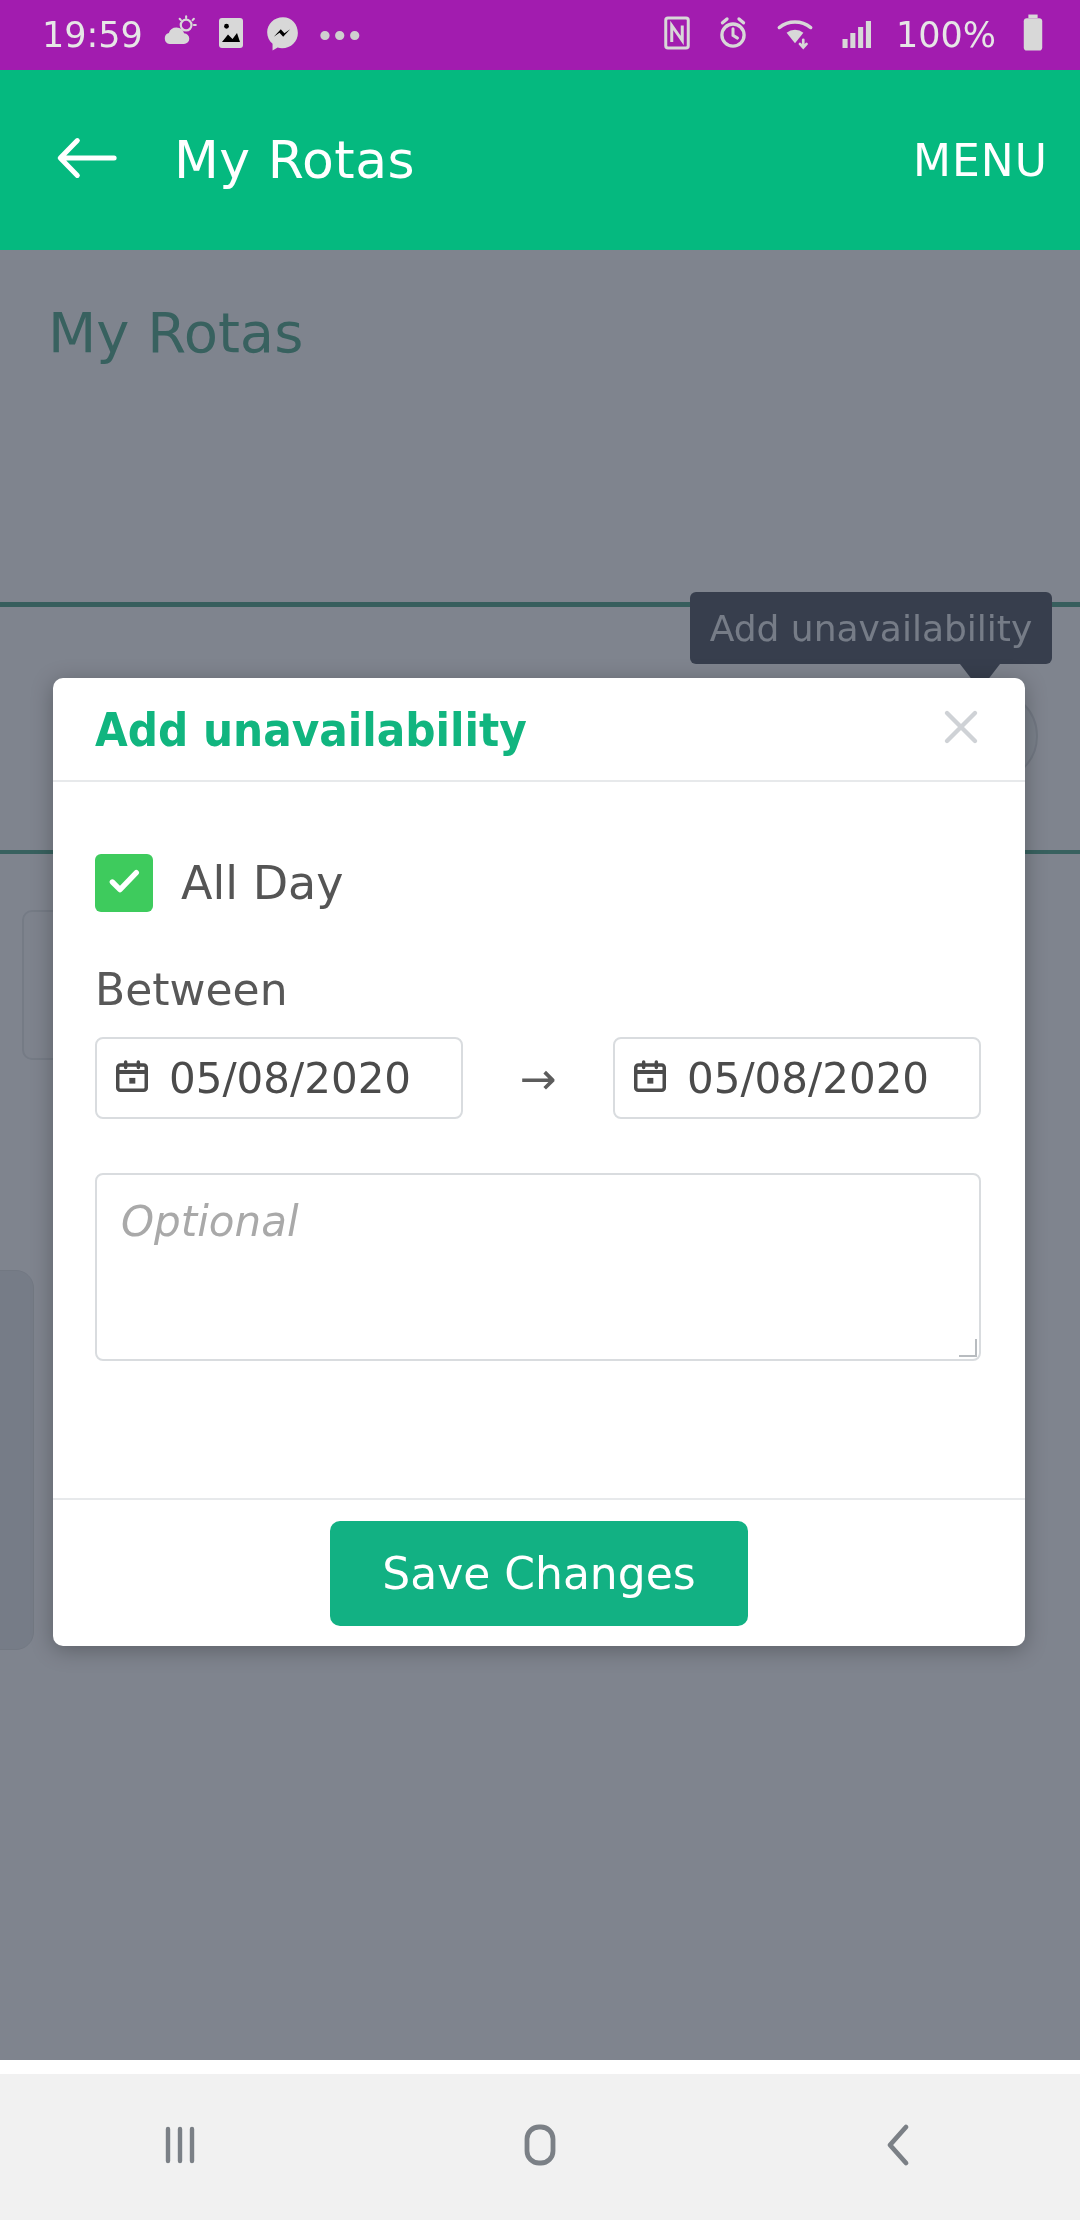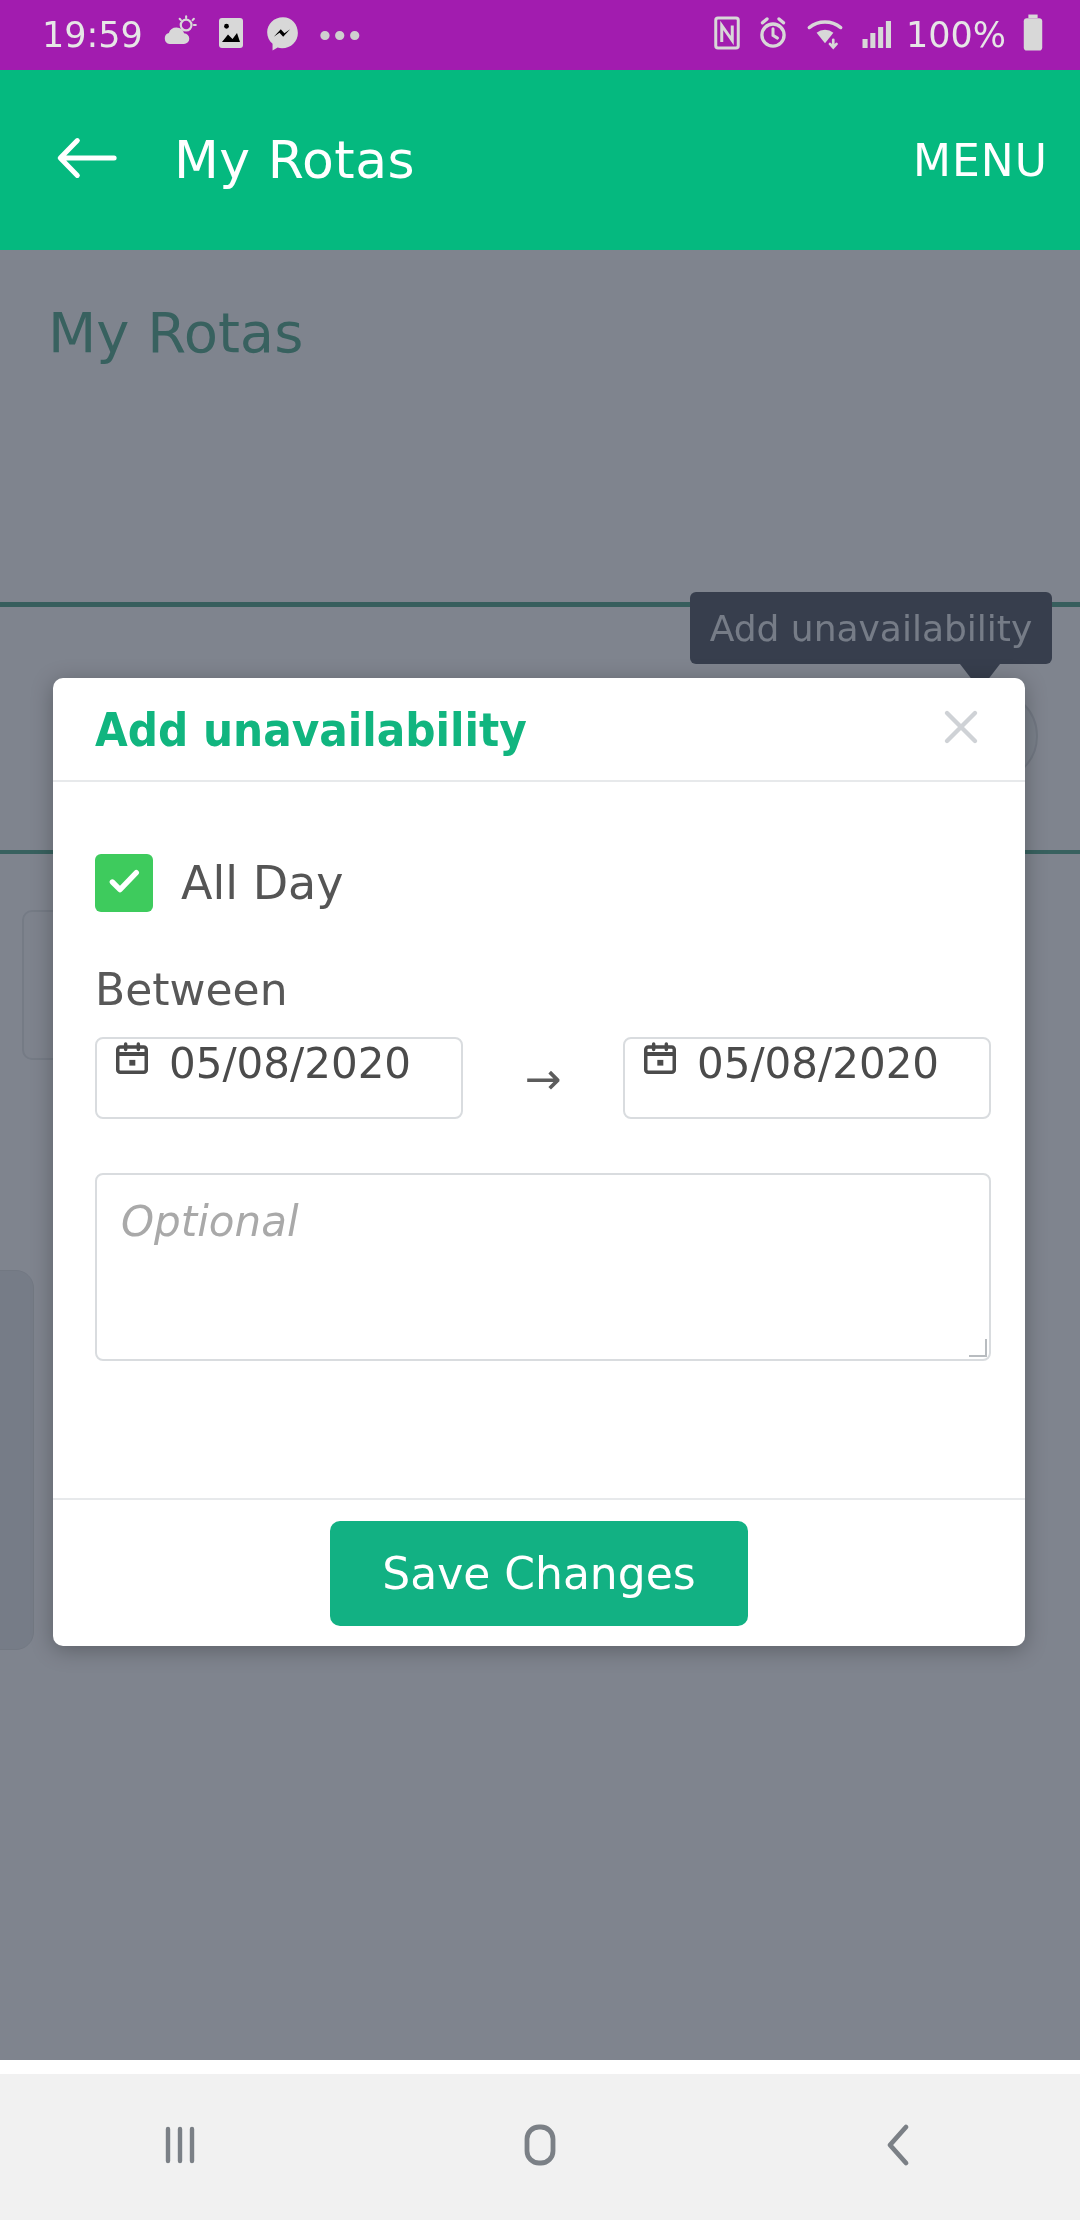--- a/index.html
+++ b/index.html
@@ -11,21 +11,21 @@
   }
   #screen { position:relative; width:1080px; height:2220px; overflow:hidden; }
 
   
   .statusbar {
     position:absolute; left:0; top:0; width:1080px; height:70px;
     background:#a21caf; color:#d8d8d8;
     display:flex; align-items:center;
   }
   .sb-left { display:flex; align-items:center; gap:17px; margin-left:42px; }
-  .sb-right { display:flex; align-items:center; gap:14px; margin-left:auto; margin-right:34px; }
+  .sb-right { display:flex; align-items:center; gap:24px; margin-left:auto; margin-right:34px; }
   .sb-time { font-size:35px; letter-spacing:0px; color:#e6e6e6; font-family:"DejaVu Sans", sans-serif; }
   .sb-pct { font-size:35px; color:#e6e6e6; font-family:"DejaVu Sans", sans-serif; }
   .sb-ico { display:inline-block; }
   .sb-dots { font-size:34px; letter-spacing:3px; color:#cfcfcf; line-height:14px; }
 
   
   .appbar {
     position:absolute; left:0; top:70px; width:1080px; height:180px;
     background:#05b97f; color:#ffffff;
     display:flex; align-items:center;
@@ -115,21 +115,21 @@
     display:flex; align-items:center; padding:0 26px 0 42px; flex:none;
   }
   .modal-title {
     font-size:47px; font-weight:700; color:#11b57f;
     font-family:"DejaVu Sans Condensed","DejaVu Sans", sans-serif;
   }
   .modal-close {
     margin-left:auto; width:76px; height:76px;
     display:flex; align-items:center; justify-content:center;
   }
-  .modal-body { flex:1; padding:72px 34px 0 42px; }
+  .modal-body { flex:1; padding:72px 44px 0 42px; }
   .modal-foot {
     height:148px; border-top:2px solid #e7e9eb;
     display:flex; align-items:center; justify-content:center; flex:none;
   }
 
   
   .cbrow { display:flex; align-items:center; gap:28px; margin-bottom:52px; }
   .cbox {
     width:58px; height:58px; background:#3ecb5d; border-radius:6px;
     display:flex; align-items:center; justify-content:center; flex:none;
@@ -137,21 +137,21 @@
   .cbox-label { font-size:46px; color:#555555; font-family:"DejaVu Sans", sans-serif; }
 
   .field-label {
     font-size:44px; color:#585858; font-family:"DejaVu Sans", sans-serif;
     margin-bottom:22px;
   }
 
   .date-row { display:flex; align-items:center; margin-bottom:54px; }
   .date-input {
     width:368px; height:82px; border:2px solid #d9dcdf; border-radius:8px;
-    background:#ffffff; display:flex; align-items:flex-start; gap:18px;
+    background:#ffffff; display:flex; align-items:center; gap:18px;
     padding:0 16px; overflow:hidden; flex:none;
   }
   .date-text {
     font-size:42px; color:#4b4b4b; font-family:"DejaVu Sans", sans-serif;
     white-space:nowrap;
   }
   .arrow-sep {
     flex:1; display:flex; align-items:center; justify-content:center;
     font-size:44px; color:#5c5c5c; font-family:"DejaVu Sans", sans-serif;
   }

